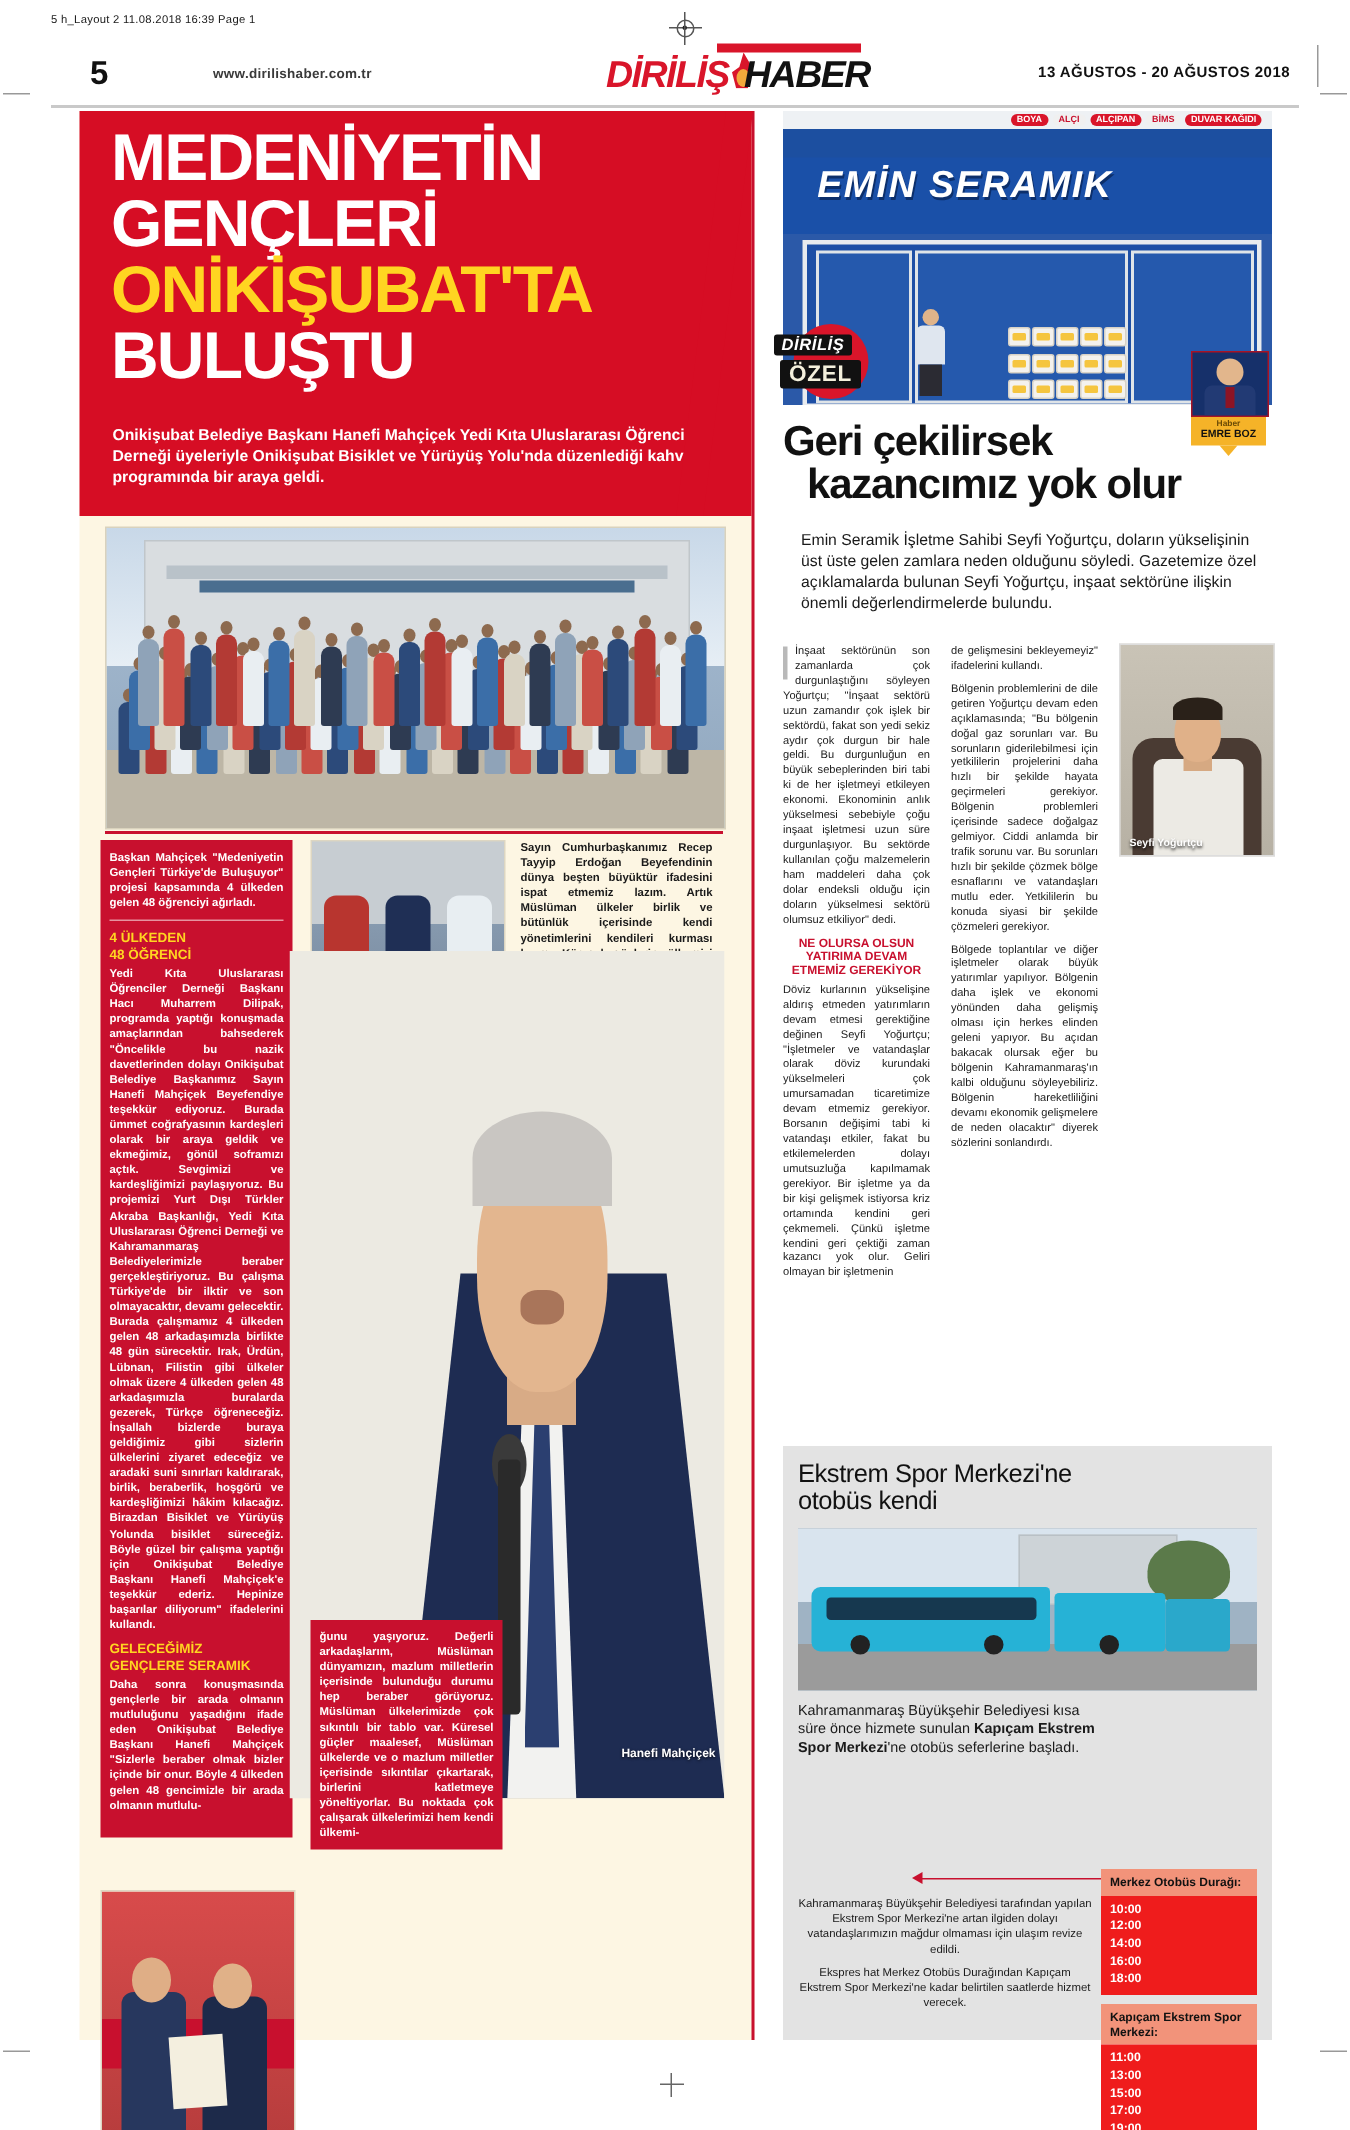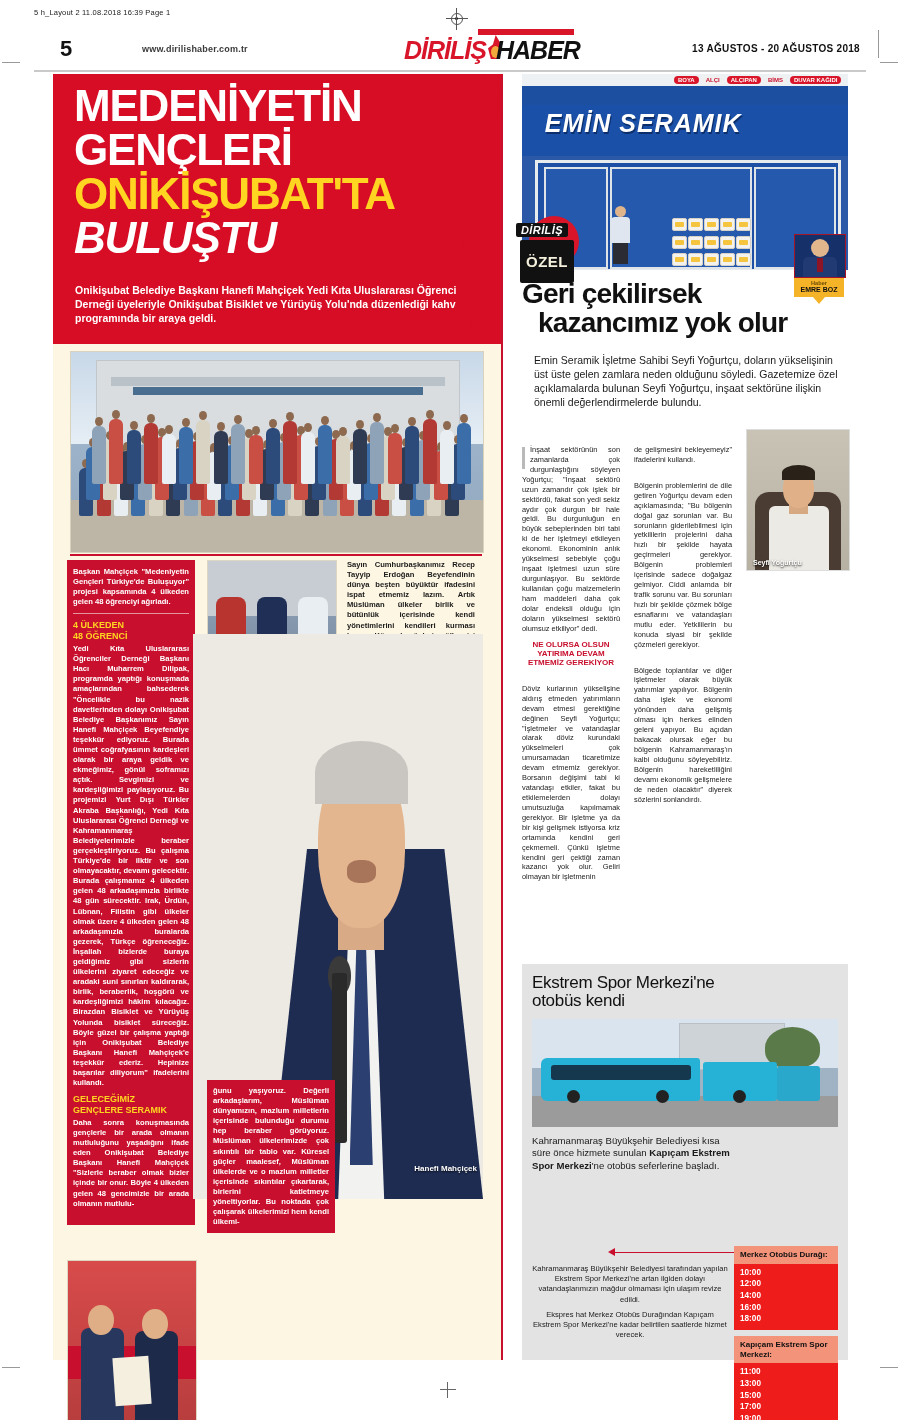--- a/index.html
+++ b/index.html
@@ -52,21 +52,21 @@
   
   .left-art{position:absolute;left:19px;top:2px;width:448px;height:1286px;background:#fdf6e3;
     border-right:2px solid #c8102e;}
   .hero-red{position:absolute;left:0;top:0;width:448px;height:270px;background:#d60d24;}
   .hero-red:after{content:"";position:absolute;right:-1px;top:0;width:18px;height:270px;
      background:#d60d24;transform:skewX(-7deg);transform-origin:top;}
   .hl{position:absolute;left:21px;color:#fff;font-weight:bold;letter-spacing:-1.2px;line-height:.92;}
   .hl1{top:12px;font-size:44px;}
   .hl2{top:56px;font-size:44px;}
   .hl3{top:100px;font-size:44px;color:#ffd521;}
-  .hl4{top:144px;font-size:44px;font-style:italic;}
+  .hl4{top:144px;font-size:44px;}
   .hero-sub{position:absolute;left:22px;top:210px;width:400px;color:#fff;font-size:10.5px;
      font-weight:bold;line-height:1.32;}
 
   .main-photo{position:absolute;left:17px;top:277px;width:412px;height:200px;
      background:linear-gradient(#a9bed4,#8fa6bd);overflow:hidden;border:1px solid #d9d2bd;}
   .mp-sky{position:absolute;left:0;top:0;width:100%;height:46%;
      background:linear-gradient(#c8d8e8,#e6eef5);}
   .mp-bld{position:absolute;left:6%;top:4%;width:88%;height:44%;background:#d9dde0;
      border:1px solid #c0c6ca;}
   .mp-bld:before{content:"";position:absolute;left:4%;top:18%;width:92%;height:10%;background:#b9c2c9;}
@@ -154,21 +154,21 @@
   .sp-man .l{position:absolute;left:3px;top:37px;width:15px;height:21px;background:#2b2b33;}
   .sp-buckets{position:absolute;left:46%;bottom:2%;width:26%;height:26%;}
   .sp-buckets i{position:absolute;width:13px;height:11px;background:#f4f2ee;border:1px solid #d8d2c6;border-radius:2px;display:block;}
   .sp-buckets i:after{content:"";position:absolute;left:2px;top:3px;width:9px;height:5px;background:#f5c53f;border-radius:1px;}
 
   .ozel-badge{position:absolute;left:12px;top:140px;width:64px;height:58px;}
   .ozel-circle{position:absolute;left:13px;top:2px;width:50px;height:50px;background:#d9152a;border-radius:50%;}
   .ozel-l1{position:absolute;left:0;top:9px;background:#111;color:#fff;font-size:11px;font-weight:bold;
      padding:1px 5px;letter-spacing:.4px;border-radius:2px;font-style:italic;}
   .ozel-l2{position:absolute;left:4px;top:26px;background:#111;color:#f4f0dd;font-size:15px;font-weight:bold;
-     padding:13px 6px;letter-spacing:.5px;border-radius:2px;}
+     padding:1px 6px;letter-spacing:.5px;border-radius:2px;}
 
   .haber-card{position:absolute;right:4px;top:160px;width:50px;}
   .hc-photo{width:50px;height:42px;background:#16306a;overflow:hidden;position:relative;border:1px solid #a81325;}
   .hc-photo .hh{position:absolute;left:16px;top:4px;width:18px;height:18px;background:#e2b68c;border-radius:50%;}
   .hc-photo .hb{position:absolute;left:8px;top:22px;width:34px;height:20px;background:#223a74;border-radius:5px 5px 0 0;}
   .hc-photo .ht{position:absolute;left:22px;top:23px;width:6px;height:14px;background:#8d1424;}
   .hc-tag{background:#f5b328;text-align:center;padding:2px 0 3px 0;position:relative;}
   .hc-tag .t1{font-size:5.6px;font-weight:bold;color:#6b4b05;display:block;line-height:1.1;}
   .hc-tag .t2{font-size:7px;font-weight:bold;color:#111;display:block;line-height:1.1;}
   .hc-tag:after{content:"";position:absolute;left:50%;bottom:-7px;margin-left:-6px;
@@ -177,21 +177,21 @@
   .r-head{position:absolute;left:18px;top:205px;width:326px;}
   .r-head h1{margin:0;font-size:28px;line-height:1.04;font-weight:bold;color:#111;letter-spacing:-.8px;}
   .r-head h1 .ln2{display:block;padding-left:16px;}
   .r-lead{position:absolute;left:30px;top:280px;width:314px;font-size:10.5px;line-height:1.33;color:#1a1a1a;}
 
   .r-cols{position:absolute;left:18px;top:355px;width:326px;height:520px;}
   .rc{position:absolute;top:0;width:98px;}
   .rc1{left:0;}
   .rc2{left:112px;}
   .rc3{left:224px;width:102px;}
-  .rc p{margin:16px 0 5px 0;font-size:7.4px;line-height:1.34;color:#1a1a1a;text-align:justify;}
+  .rc p{margin:0 0 5px 0;font-size:7.4px;line-height:1.34;color:#1a1a1a;text-align:justify;}
   .rc h4{margin:6px 0 3px 0;font-size:8px;line-height:1.18;font-weight:bold;color:#c8102e;text-align:center;}
   .dropbar{float:left;width:3px;height:22px;background:#b9b9b9;margin:2px 5px 0 0;}
 
   .seyfi-photo{position:absolute;left:0;top:0;width:102px;height:140px;border:1px solid #ddd;overflow:hidden;background:#d9d5cd;}
   .sy-wall{position:absolute;inset:0;background:linear-gradient(#c9c3b6,#b7b1a4);}
   .sy-chair{position:absolute;left:8%;bottom:0;width:84%;height:56%;background:#4a3b33;border-radius:14px 14px 0 0;}
   .sy-shirt{position:absolute;left:22%;bottom:0;width:58%;height:46%;background:#eceae4;border-radius:6px 6px 0 0;}
   .sy-neck{position:absolute;left:41%;bottom:40%;width:19%;height:11%;background:#d6a982;}
   .sy-head{position:absolute;left:35%;bottom:44%;width:31%;height:28%;background:#e0b189;border-radius:48% 48% 46% 46%;}
   .sy-hair{position:absolute;left:34%;bottom:64%;width:33%;height:11%;background:#2a2119;border-radius:50% 50% 0 0;}

